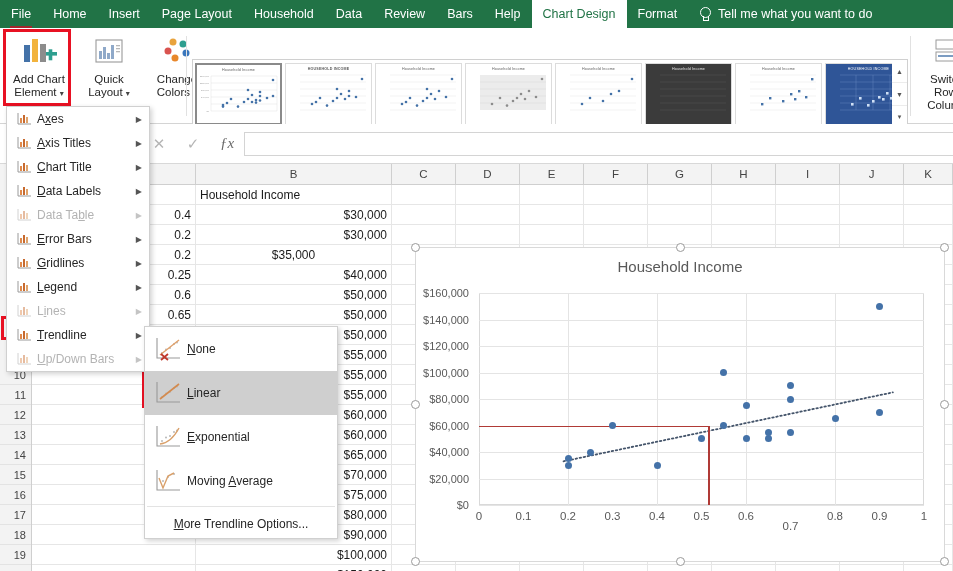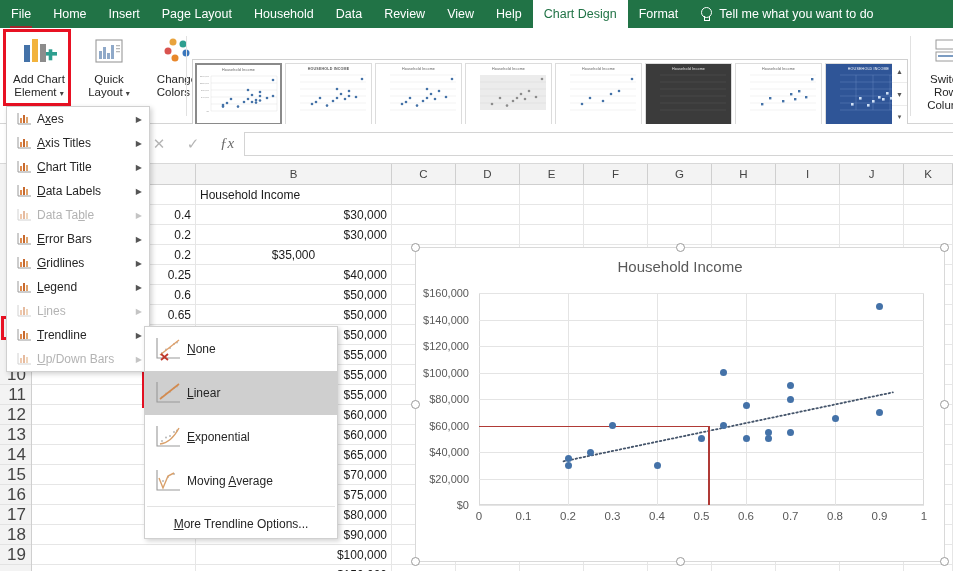--- a/index.html
+++ b/index.html
@@ -121,21 +121,21 @@
     position: absolute; top: 0; height: 21px; line-height: 21px; text-align: center;
     font-size: 11.5px; color: #444; border-right: 1px solid #cfcfcf;
   }
   .corner {
     position: absolute; left: 0; top: 0; width: 32px; height: 21px;
     background: #f3f3f3; border-right: 1px solid #cfcfcf;
   }
   .rowheads { position: absolute; left: 0; top: 21px; width: 32px; bottom: 0; background: #f3f3f3; border-right: 1px solid #cfcfcf;}
   .rh {
     height: 20px; line-height: 20px; text-align: right; padding-right: 5px;
-    font-size: 17px; color: #444; border-bottom: 1px solid #e3e3e3;
+    font-size: 11px; color: #444; border-bottom: 1px solid #e3e3e3;
   }
   .cells { position: absolute; left: 32px; top: 21px; right: 0; bottom: 0; }
   .grow { position: absolute; left: 0; width: 921px; height: 20px; border-bottom: 1px solid #e6e6e6; }
   .gcell {
     position: absolute; top: 0; height: 20px; line-height: 20px; font-size: 12px;
     color: #1a1a1a; border-right: 1px solid #e6e6e6; padding: 0 4px;
   }
   .gcell.num { text-align: right; }
   .gcell.txt { text-align: left; }
 
@@ -217,21 +217,21 @@
     <div class="rtab">
         <span>Household</span>
       </div>
     <div class="rtab">
         <span>Data</span>
       </div>
     <div class="rtab">
         <span>Review</span>
       </div>
     <div class="rtab">
-        <span>View</span>
+        <span>Bars</span>
       </div>
     <div class="rtab">
         <span>Help</span>
       </div>
     <div class="rtab active">
         <span>Chart Design</span>
       </div>
     <div class="rtab">
         <span>Format</span>
       </div>
@@ -853,21 +853,21 @@
         <div class="ytick" style="top: 0px; right: 5px;">$160,000</div>
       </div>
     <div class="xlabels" id="xlabels">
         <div class="xtick" style="left: 0px; top: 2px;">0</div>
         <div class="xtick" style="left: 44.5px; top: 2px;">0.1</div>
         <div class="xtick" style="left: 89px; top: 2px;">0.2</div>
         <div class="xtick" style="left: 133.5px; top: 2px;">0.3</div>
         <div class="xtick" style="left: 178px; top: 2px;">0.4</div>
         <div class="xtick" style="left: 222.5px; top: 2px;">0.5</div>
         <div class="xtick" style="left: 267px; top: 2px;">0.6</div>
-        <div class="xtick" style="left: 311.5px; top: 2px;">0.7</div>
+        <div class="xtick" style="left: 311.5px; top: 12px;">0.7</div>
         <div class="xtick" style="left: 356px; top: 2px;">0.8</div>
         <div class="xtick" style="left: 400.5px; top: 2px;">0.9</div>
         <div class="xtick" style="left: 445px; top: 2px;">1</div>
       </div>
 
     <div class="plot" id="plot">
       <div class="border"></div>
     <div class="gl-h" style="top: 212px;"></div>
         <div class="gl-h" style="top: 185.5px;"></div>
         <div class="gl-h" style="top: 159px;"></div>

